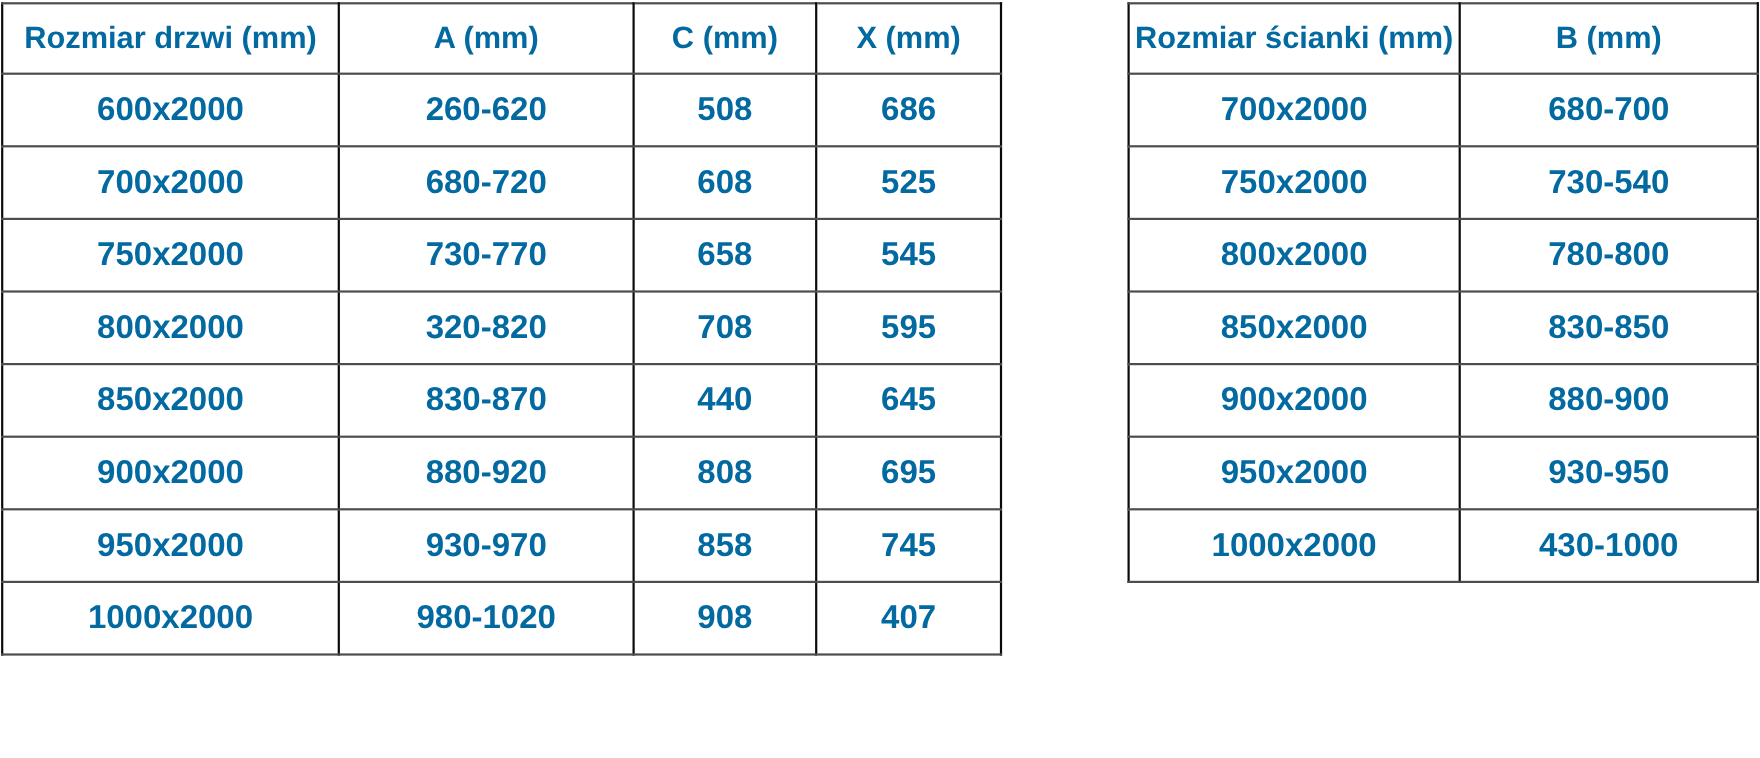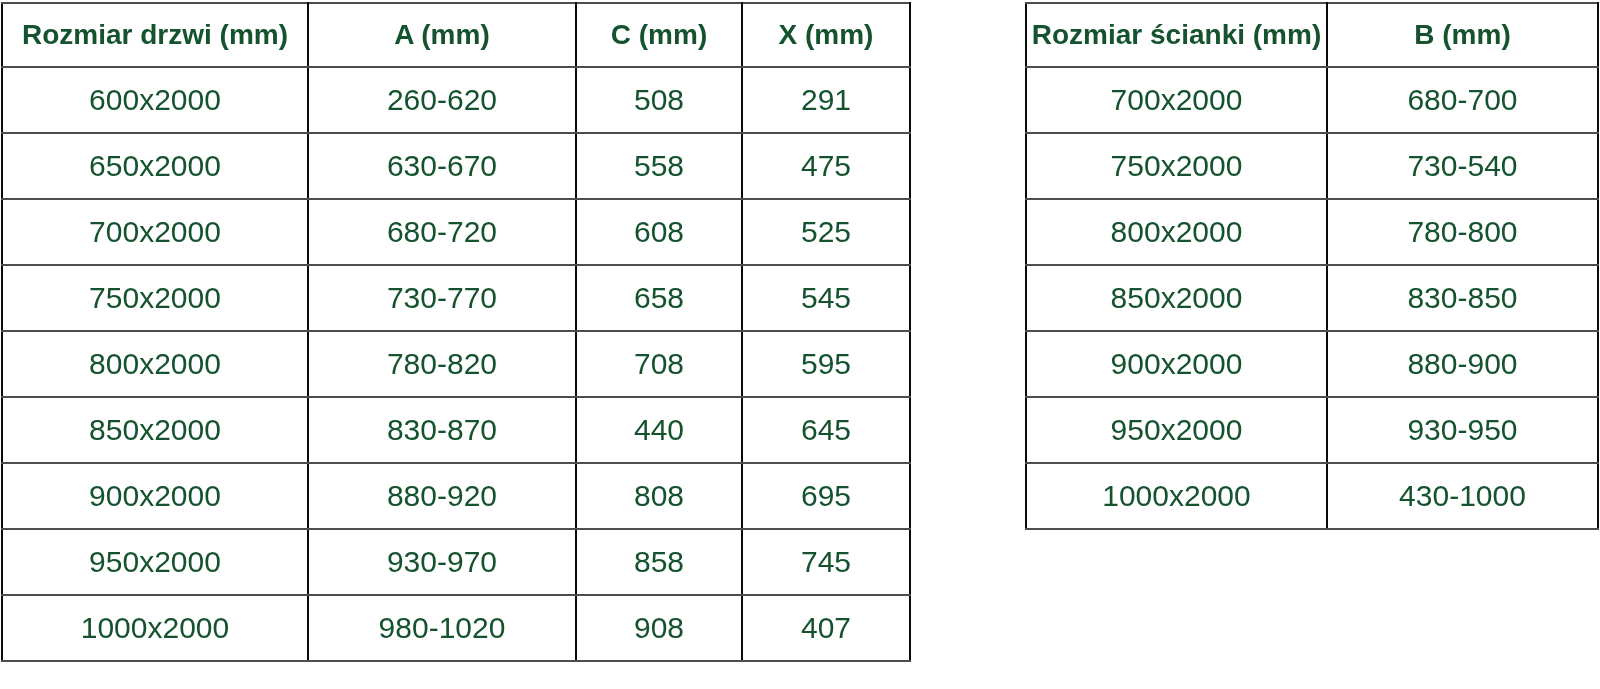--- a/index.html
+++ b/index.html
@@ -24,33 +24,33 @@
   .tbl-left  { left: 1px;    top: 2px; width: 908px; }
   .tbl-right { left: 1025px; top: 2px; width: 572px; }
   .tbl th, .tbl td {
     border-top: 2px solid #4d4d4d;
     border-bottom: 2px solid #4d4d4d;
     border-left: 2px solid #0a0a0a;
     border-right: 2px solid #0a0a0a;
     padding: 0;
     text-align: center;
     vertical-align: middle;
-    color: #14532d;
+    color: #0369a1;
     overflow: hidden;
     white-space: nowrap;
   }
   .tbl th {
     height: 62px;
     font-size: 28px;
     font-weight: bold;
   }
   .tbl td {
     height: 64px;
     font-size: 30px;
-    font-weight: normal;
+    font-weight: bold;
   }
 </style>
 </head>
 <body>
 
 <div class="canvas">
 
   <table class="tbl tbl-left">
     <colgroup>
       <col style="width:306px">
@@ -64,43 +64,37 @@
           <th>A (mm)</th>
           <th>C (mm)</th>
           <th>X (mm)</th>
         </tr>
       </thead>
       <tbody>
         <tr>
           <td>600x2000</td>
           <td>260-620</td>
           <td>508</td>
-          <td>291</td>
-        </tr>
-        <tr>
-          <td>650x2000</td>
-          <td>630-670</td>
-          <td>558</td>
-          <td>475</td>
+          <td>686</td>
         </tr>
         <tr>
           <td>700x2000</td>
           <td>680-720</td>
           <td>608</td>
           <td>525</td>
         </tr>
         <tr>
           <td>750x2000</td>
           <td>730-770</td>
           <td>658</td>
           <td>545</td>
         </tr>
         <tr>
           <td>800x2000</td>
-          <td>780-820</td>
+          <td>320-820</td>
           <td>708</td>
           <td>595</td>
         </tr>
         <tr>
           <td>850x2000</td>
           <td>830-870</td>
           <td>440</td>
           <td>645</td>
         </tr>
         <tr>

